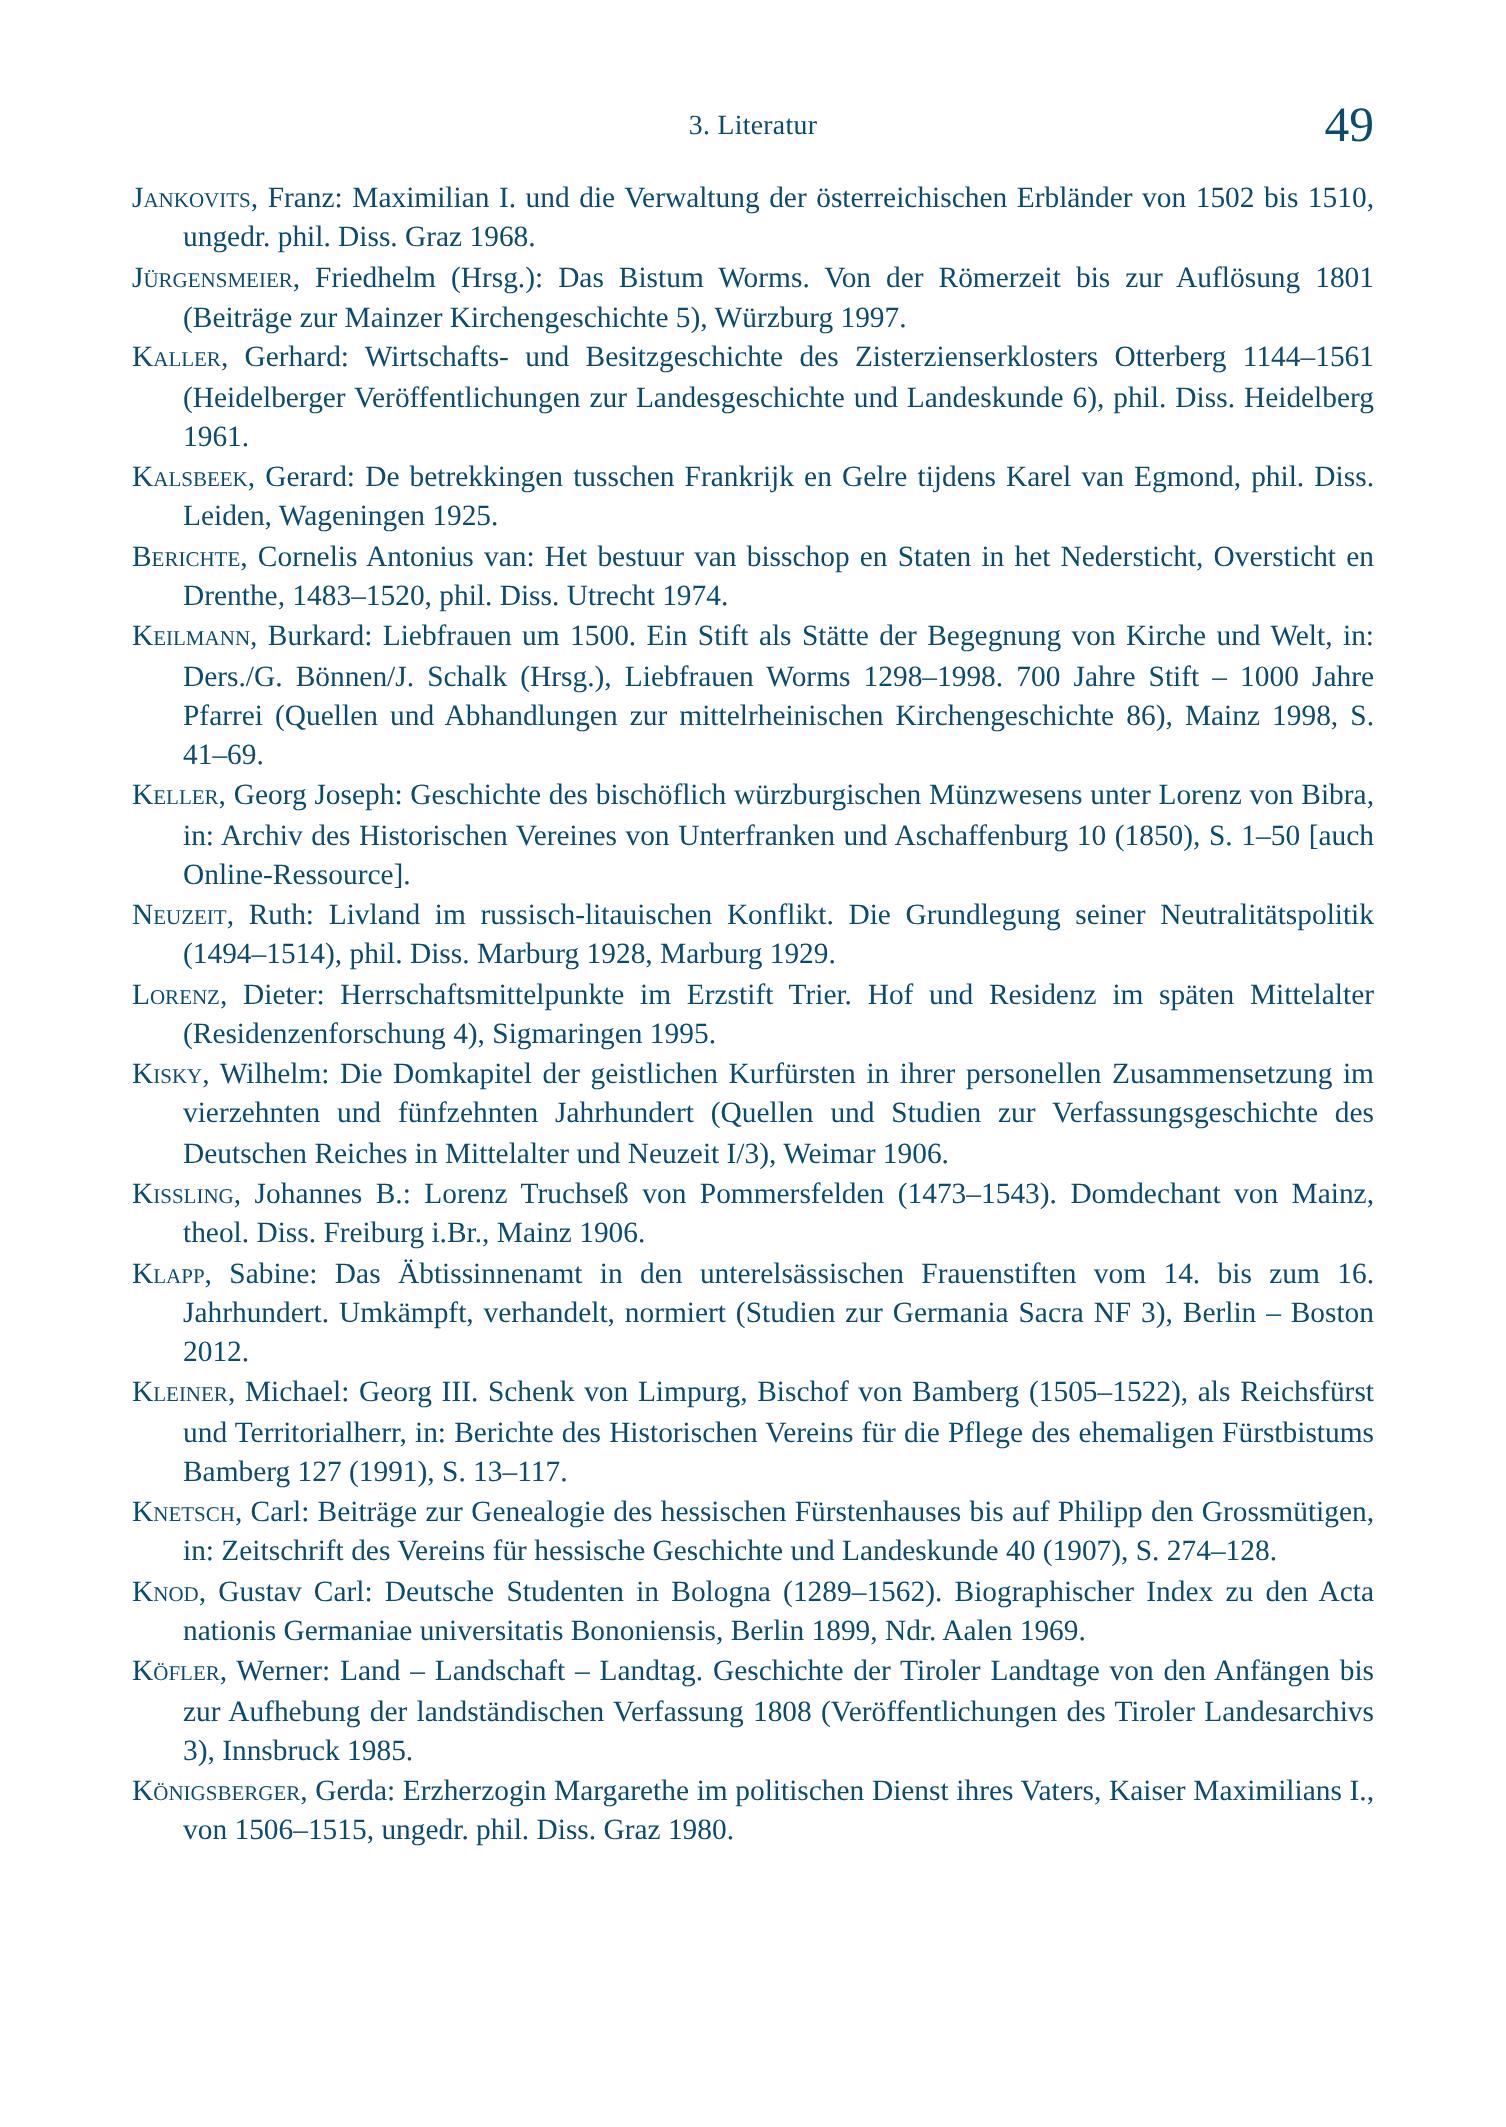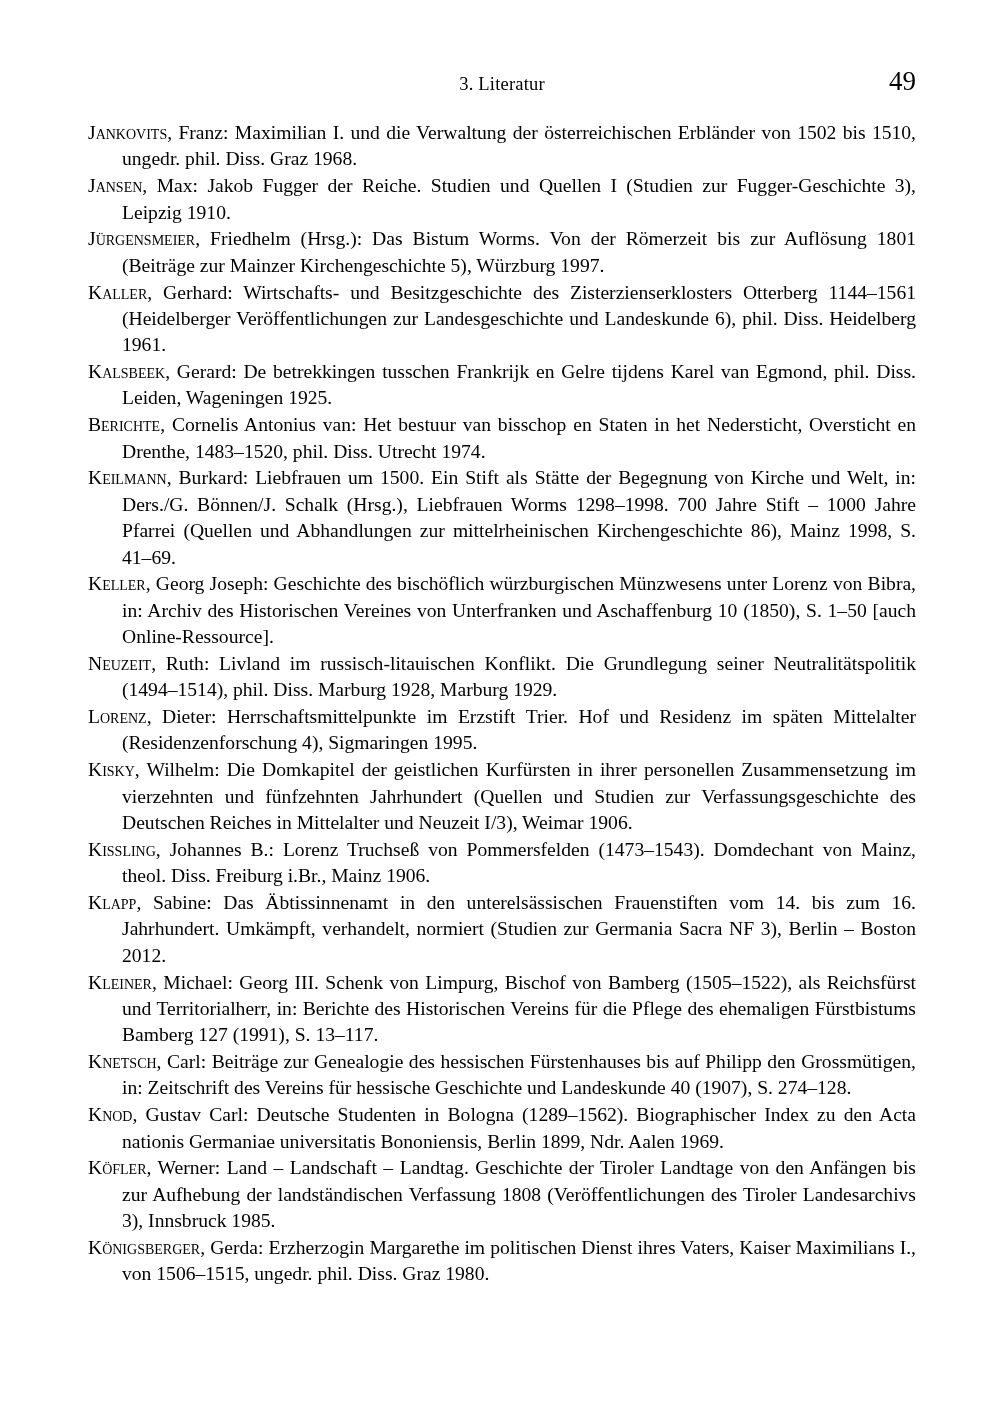--- a/index.html
+++ b/index.html
@@ -6,21 +6,21 @@
     margin: 0;
     padding: 0;
     background: #ffffff;
   }
   .page {
     position: relative;
     width: 1004px;
     height: 1418px;
     background: #ffffff;
     font-family: "Liberation Serif", serif;
-    color: #000000;
+    color: #0c4a6e;
     box-sizing: border-box;
   }
   .header {
     position: absolute;
     top: 74px;
     left: 88px;
     right: 88px;
     height: 30px;
   }
   .running-title {
@@ -28,21 +28,21 @@
     left: 0;
     right: 0;
     text-align: center;
     font-size: 18.5px;
     letter-spacing: 0.2px;
   }
   .folio {
     position: absolute;
     right: 0;
     top: -6px;
-    font-size: 27px;
+    font-size: 33px;
     line-height: 1;
   }
   .biblio {
     position: absolute;
     top: 120px;
     left: 88px;
     width: 828px;
   }
   .entry {
     font-size: 19.6px;
@@ -65,21 +65,20 @@
 
 <div class="page">
 
   <div class="header">
     <div class="running-title">3. Literatur</div>
     <div class="folio">49</div>
   </div>
 
   <div class="biblio">
       <p class="entry"><span class="name">Jankovits</span><span>, Franz: Maximilian I. und die Verwaltung der österreichischen Erbländer von 1502 bis 1510, ungedr. phil. Diss. Graz 1968.</span></p>
-      <p class="entry"><span class="name">Jansen</span><span>, Max: Jakob Fugger der Reiche. Studien und Quellen I (Studien zur Fugger-Geschichte 3), Leipzig 1910.</span></p>
       <p class="entry"><span class="name">Jürgensmeier</span><span>, Friedhelm (Hrsg.): Das Bistum Worms. Von der Römerzeit bis zur Auflösung 1801 (Beiträge zur Mainzer Kirchengeschichte 5), Würzburg 1997.</span></p>
       <p class="entry"><span class="name">Kaller</span><span>, Gerhard: Wirtschafts- und Besitzgeschichte des Zisterzienserklosters Otterberg 1144–1561 (Heidelberger Veröffentlichungen zur Landesgeschichte und Landeskunde 6), phil. Diss. Heidelberg 1961.</span></p>
       <p class="entry"><span class="name">Kalsbeek</span><span>, Gerard: De betrekkingen tusschen Frankrijk en Gelre tijdens Karel van Egmond, phil. Diss. Leiden, Wageningen 1925.</span></p>
       <p class="entry"><span class="name">Berichte</span><span>, Cornelis Antonius van: Het bestuur van bisschop en Staten in het Nedersticht, Oversticht en Drenthe, 1483–1520, phil. Diss. Utrecht 1974.</span></p>
       <p class="entry"><span class="name">Keilmann</span><span>, Burkard: Liebfrauen um 1500. Ein Stift als Stätte der Begegnung von Kirche und Welt, in: Ders./G. Bönnen/J. Schalk (Hrsg.), Liebfrauen Worms 1298–1998. 700 Jahre Stift – 1000 Jahre Pfarrei (Quellen und Abhandlungen zur mittelrheinischen Kirchengeschichte 86), Mainz 1998, S. 41–69.</span></p>
       <p class="entry"><span class="name">Keller</span><span>, Georg Joseph: Geschichte des bischöflich würzburgischen Münzwesens unter Lorenz von Bibra, in: Archiv des Historischen Vereines von Unterfranken und Aschaffenburg 10 (1850), S. 1–50 [auch Online-Ressource].</span></p>
       <p class="entry"><span class="name">Neuzeit</span><span>, Ruth: Livland im russisch-litauischen Konflikt. Die Grundlegung seiner Neutralitätspolitik (1494–1514), phil. Diss. Marburg 1928, Marburg 1929.</span></p>
       <p class="entry"><span class="name">Lorenz</span><span>, Dieter: Herrschaftsmittelpunkte im Erzstift Trier. Hof und Residenz im späten Mittelalter (Residenzenforschung 4), Sigmaringen 1995.</span></p>
       <p class="entry"><span class="name">Kisky</span><span>, Wilhelm: Die Domkapitel der geistlichen Kurfürsten in ihrer personellen Zusammensetzung im vierzehnten und fünfzehnten Jahrhundert (Quellen und Studien zur Verfassungsgeschichte des Deutschen Reiches in Mittelalter und Neuzeit I/3), Weimar 1906.</span></p>
       <p class="entry"><span class="name">Kissling</span><span>, Johannes B.: Lorenz Truchseß von Pommersfelden (1473–1543). Domdechant von Mainz, theol. Diss. Freiburg i.Br., Mainz 1906.</span></p>

